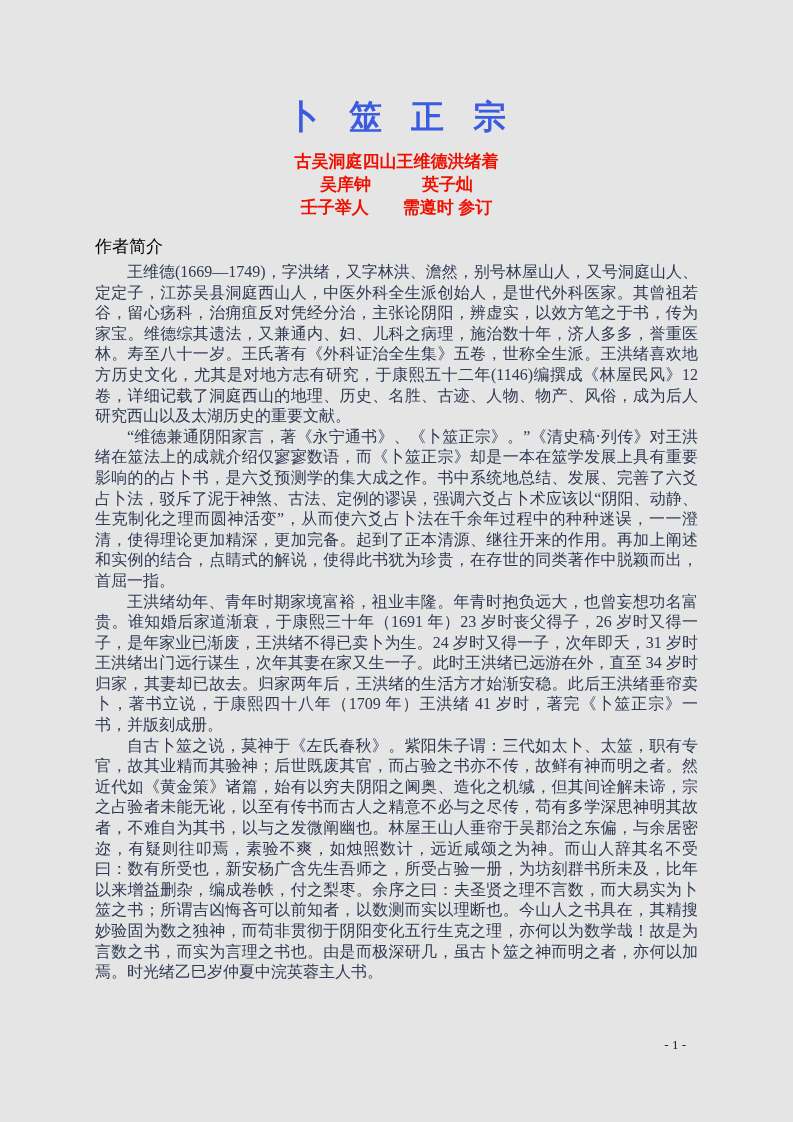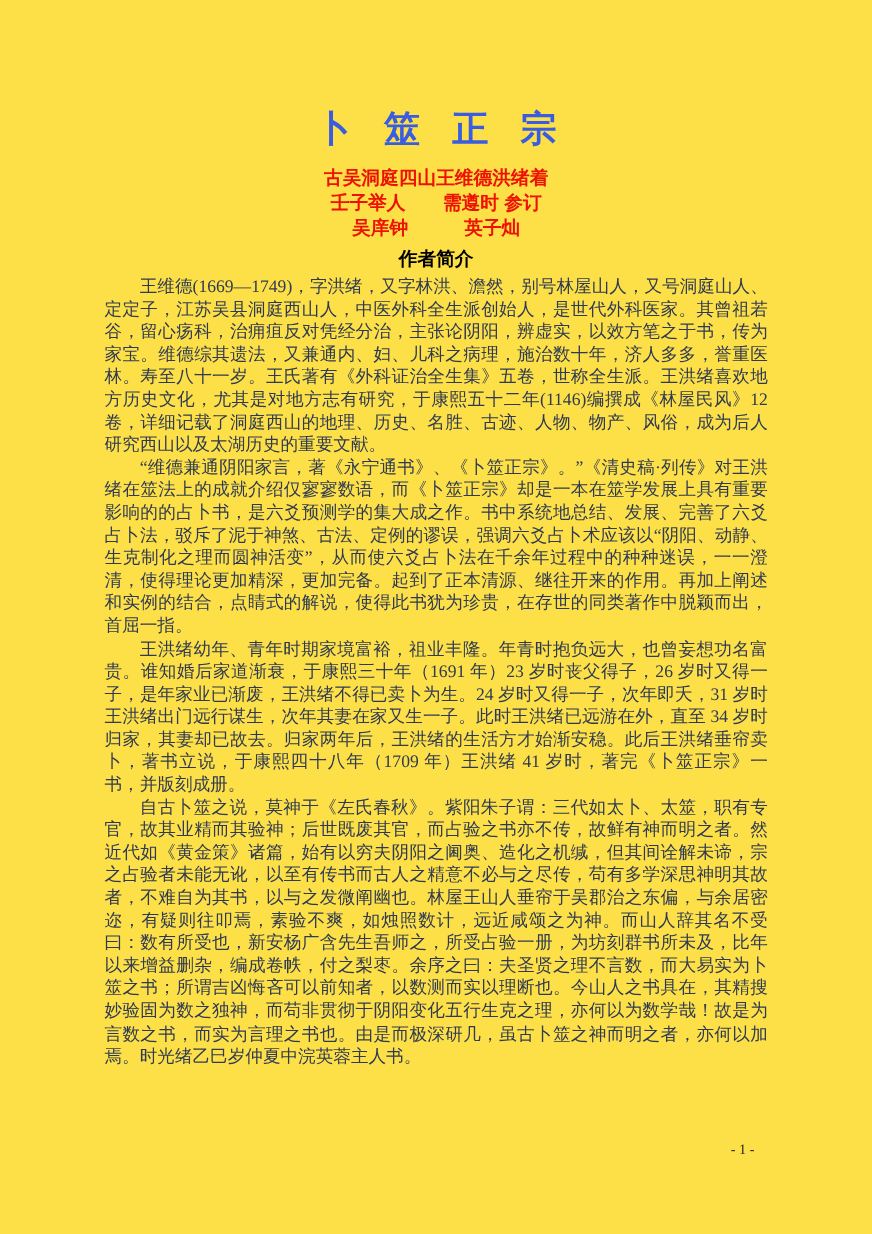--- a/index.html
+++ b/index.html
@@ -4,21 +4,21 @@
 <style>
   html, body {
     margin: 0;
     padding: 0;
     background: #ffffff;
   }
   .page {
     position: relative;
     width: 793px;
     height: 1122px;
-    background: #fde047;
+    background: #e5e5e5;
     overflow: hidden;
     font-family: "Liberation Serif", "DejaVu Serif", serif;
   }
   .content {
     width: 603px;
     margin: 0 auto;
   }
   .doc-title {
     margin: 0;
     padding-top: 97px;
@@ -35,26 +35,26 @@
   .byline {
     margin-top: 13px;
     text-align: center;
     font-family: Liberation Sans, sans-serif;
     font-size: 17px;
     line-height: 23px;
     font-weight: bold;
     color: #EE1000;
   }
   .section-heading {
-    margin: 6px 0 5px 0;
-    text-align: center;
+    margin: 17px 0 5px 0;
+    text-align: left;
     font-family: "Liberation Sans", "DejaVu Sans", sans-serif;
     font-size: 17px;
     line-height: 21px;
-    font-weight: bold;
+    font-weight: normal;
     color: #000000;
   }
   .section-heading.preface {
     margin-top: 7px;
     margin-bottom: 4px;
   }
   .body-par {
     margin: 0;
     font-size: 16px;
     line-height: 20.6px;
@@ -75,22 +75,22 @@
 </head>
 <body>
 
 <div class="page">
   <div class="content">
 
     <h1 class="doc-title">卜 筮 正 宗</h1>
 
     <div class="byline">
       <div>古吴洞庭四山王维德洪绪着</div>
+      <div>吴庠钟　　　英子灿</div>
       <div>壬子举人　　需遵时 参订</div>
-      <div>吴庠钟　　　英子灿</div>
     </div>
 
     <section>
       <h2 class="section-heading">作者简介</h2>
       <p class="body-par">王维德(1669—1749)，字洪绪，又字林洪、澹然，别号林屋山人，又号洞庭山人、定定子，江苏吴县洞庭西山人，中医外科全生派创始人，是世代外科医家。其曾祖若谷，留心疡科，治痈疽反对凭经分治，主张论阴阳，辨虚实，以效方笔之于书，传为家宝。维德综其遗法，又兼通内、妇、儿科之病理，施治数十年，济人多多，誉重医林。寿至八十一岁。王氏著有《外科证治全生集》五卷，世称全生派。王洪绪喜欢地方历史文化，尤其是对地方志有研究，于康熙五十二年(1146)编撰成《林屋民风》12 卷，详细记载了洞庭西山的地理、历史、名胜、古迹、人物、物产、风俗，成为后人研究西山以及太湖历史的重要文献。</p>
       <p class="body-par">“维德兼通阴阳家言，著《永宁通书》、《卜筮正宗》。”《清史稿·列传》对王洪绪在筮法上的成就介绍仅寥寥数语，而《卜筮正宗》却是一本在筮学发展上具有重要影响的的占卜书，是六爻预测学的集大成之作。书中系统地总结、发展、完善了六爻占卜法，驳斥了泥于神煞、古法、定例的谬误，强调六爻占卜术应该以“阴阳、动静、生克制化之理而圆神活变”，从而使六爻占卜法在千余年过程中的种种迷误，一一澄清，使得理论更加精深，更加完备。起到了正本清源、继往开来的作用。再加上阐述和实例的结合，点睛式的解说，使得此书犹为珍贵，在存世的同类著作中脱颖而出，首屈一指。</p>
       <p class="body-par">王洪绪幼年、青年时期家境富裕，祖业丰隆。年青时抱负远大，也曾妄想功名富贵。谁知婚后家道渐衰，于康熙三十年（1691 年）23 岁时丧父得子，26 岁时又得一子，是年家业已渐废，王洪绪不得已卖卜为生。24 岁时又得一子，次年即夭，31 岁时王洪绪出门远行谋生，次年其妻在家又生一子。此时王洪绪已远游在外，直至 34 岁时归家，其妻却已故去。归家两年后，王洪绪的生活方才始渐安稳。此后王洪绪垂帘卖卜，著书立说，于康熙四十八年（1709 年）王洪绪 41 岁时，著完《卜筮正宗》一书，并版刻成册。</p>
     </section>
 
     <section>

